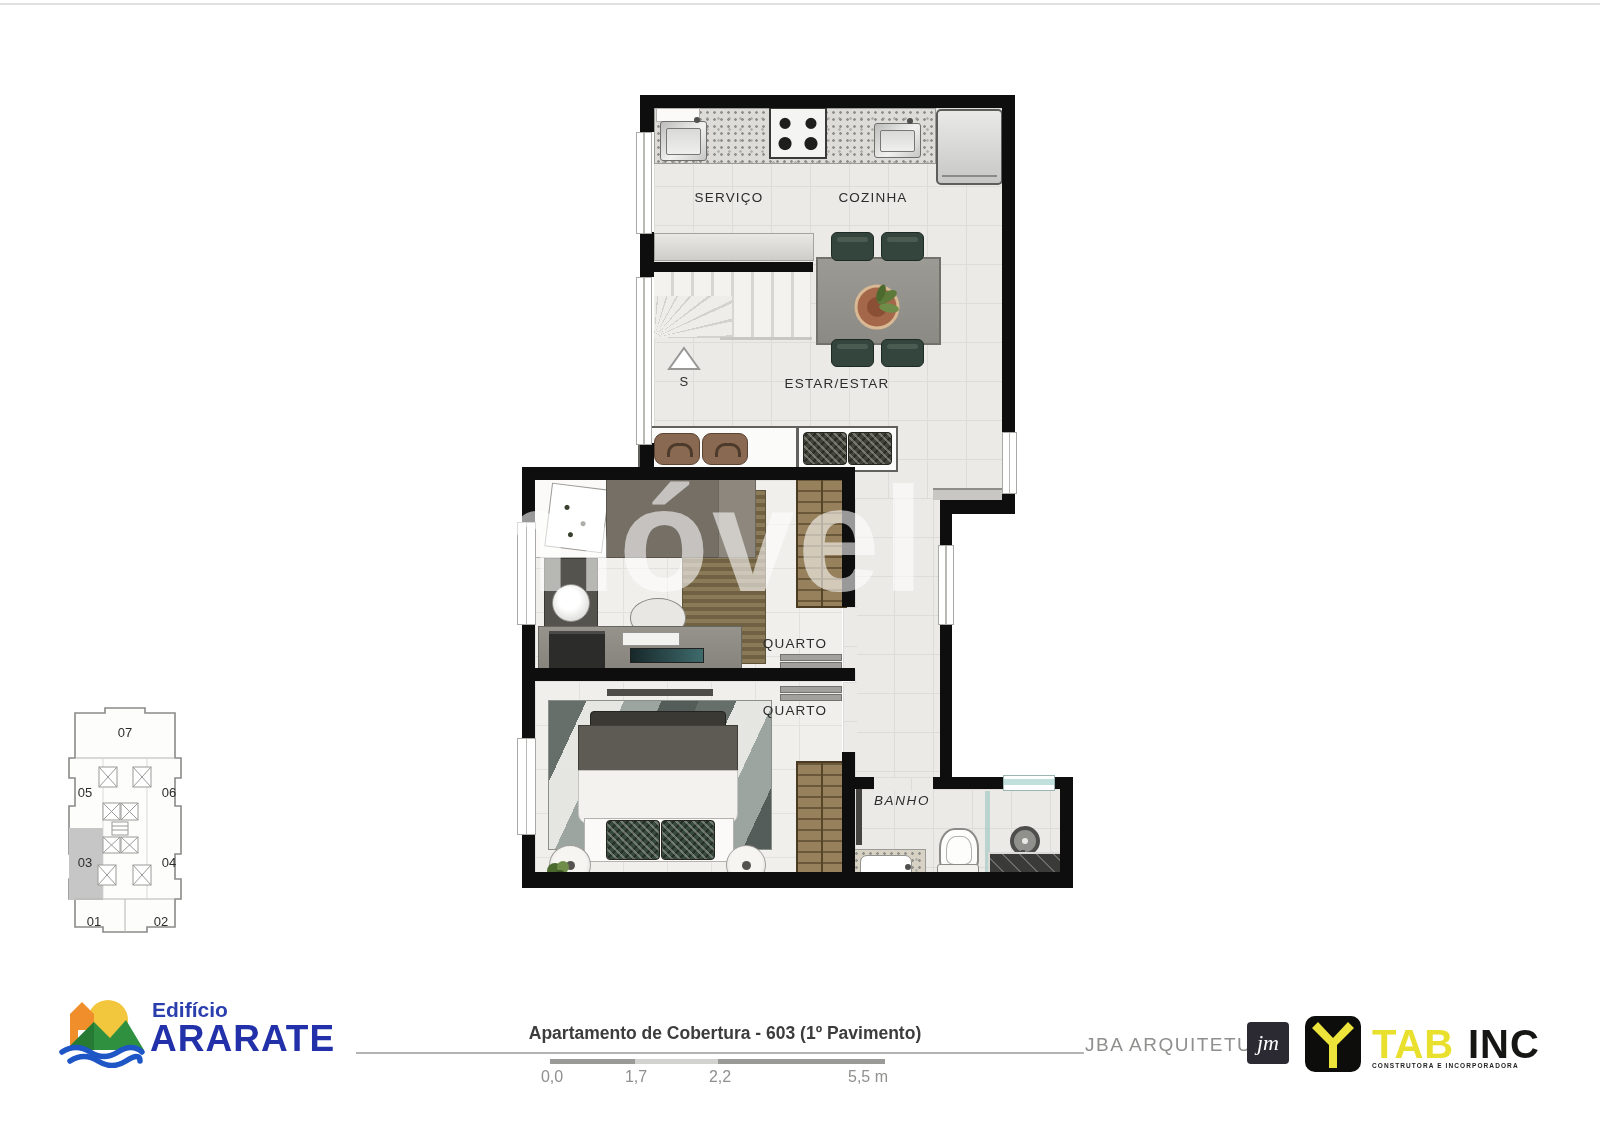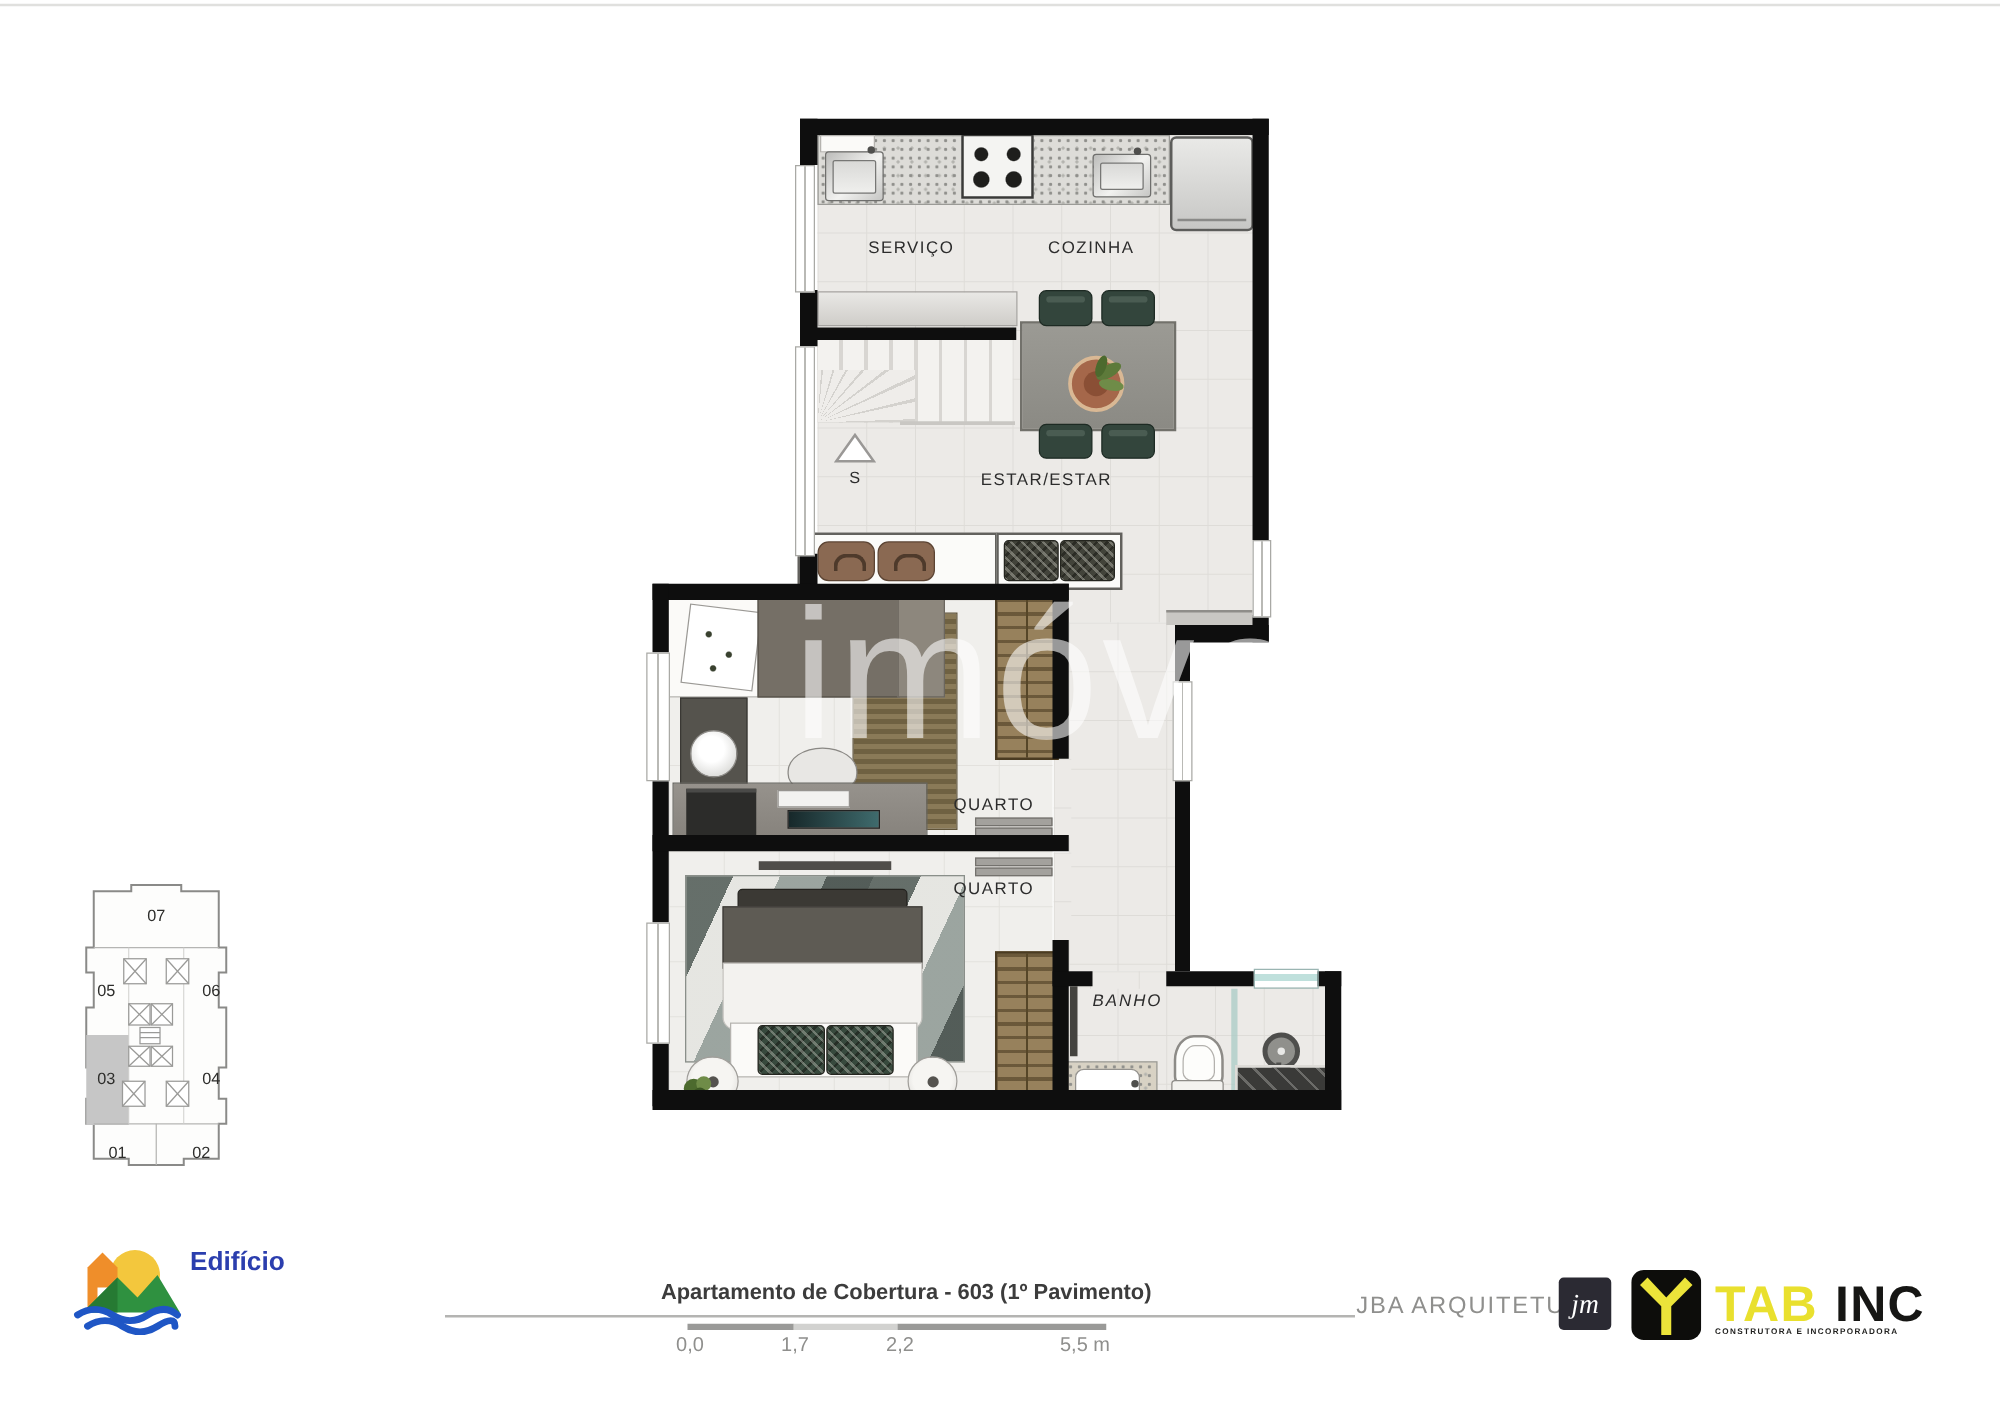--- a/index.html
+++ b/index.html
@@ -87,22 +87,22 @@
       border-radius:16px 16px 13px 13px / 20px 20px 11px 11px;}
   .toilet-bowl::after{content:"";position:absolute;left:5px;right:5px;top:6px;bottom:5px;
       border:1.5px solid #b3b1ad;border-radius:10px 10px 8px 8px / 13px 13px 7px 7px;}
   .toilet-tank{position:absolute;z-index:3;background:#f3f2ef;border:1.5px solid #8d8b87;border-radius:3px;}
   .glass{position:absolute;z-index:3;background:#a9cbc6;opacity:.75;}
   .showerhead{position:absolute;z-index:3;border-radius:50%;border:4px solid #4e4e4c;background:#90908c;}
   .showerhead::after{content:"";position:absolute;left:50%;top:50%;width:6px;height:6px;margin:-3px;border-radius:50%;background:#e8e8e6;}
   .showertray{position:absolute;z-index:3;border:2px solid #dddbd7;
       background:repeating-linear-gradient(45deg,#3a3a38 0 10px,#6b6b68 10px 12px);}
   
-  .watermark{position:absolute;z-index:9;color:rgba(255,255,255,.58);font-weight:400;
-      font-size:148px;letter-spacing:3px;text-align:right;pointer-events:none;}
+  .watermark{position:absolute;z-index:9;color:rgba(255,255,255,.58);font-weight:700;
+      font-size:148px;letter-spacing:3px;text-align:left;pointer-events:none;}
   
   .title{position:absolute;font-size:17.5px;font-weight:600;color:#3c3c3c;text-align:center;z-index:6;}
   .rule{position:absolute;background:#b4b4b2;z-index:5;}
   .scaleseg{position:absolute;z-index:5;}
   .scalenum{position:absolute;font-size:16px;color:#8f8f8d;z-index:5;transform:translateX(-50%);}
   .brand-line1{position:absolute;font-size:21px;font-weight:600;color:#2b3eae;z-index:6;}
   .brand-line2{position:absolute;font-size:37px;font-weight:800;color:#2230a9;letter-spacing:1px;z-index:6;}
   .jba{position:absolute;font-size:19px;letter-spacing:1.5px;color:#8f8f8d;z-index:6;white-space:nowrap;}
   .jm-badge{position:absolute;width:42px;height:42px;background:#2b2a33;border-radius:4px;z-index:6;
       color:#ffffff;font-style:italic;font-family:"Liberation Serif", serif;font-size:22px;
@@ -311,20 +311,21 @@
   <svg class="abs" style="left:58px;top:990px;z-index:6;" width="90" height="78" viewBox="0 0 90 78">
     <circle cx="50" cy="30" r="20" fill="#f3c73d"></circle>
     <path d="M12,58 V24 L24,12 L36,24 V58 Z" fill="#ef8e2a"></path>
     <rect x="20" y="40" width="8" height="18" fill="#ffffff"></rect>
     <path d="M8,60 L36,32 L52,48 L68,30 L86,60 Z" fill="#2f9140"></path>
     <path d="M36,32 L8,60 L36,60 Z" fill="#267a33"></path>
     <path d="M4,62 q14,-9 28,0 t28,0 t24,0" stroke="#1f56c5" stroke-width="5.5" fill="none" stroke-linecap="round"></path>
     <path d="M12,71 q14,-9 28,0 t28,0 t14,0" stroke="#1f56c5" stroke-width="5.5" fill="none" stroke-linecap="round"></path>
   </svg>
   <div class="brand-line1" style="left:152px;top:998px;">Edifício</div>
+  <div class="brand-line2" style="left:150px;top:1018px;">ARARATE</div>
 
   <div class="title" style="left:450px;top:1023px;width:550px;">Apartamento de Cobertura - 603 (1º Pavimento)</div>
   <div class="rule" style="left:356px;top:1052px;width:728px;height:2px;"></div>
 
   <div class="scaleseg" style="left:550px;top:1059px;width:85px;height:5px;background:#9a9a98;"></div>
   <div class="scaleseg" style="left:635px;top:1059px;width:83px;height:5px;background:#d2d2d0;"></div>
   <div class="scaleseg" style="left:718px;top:1059px;width:167px;height:5px;background:#9a9a98;"></div>
   <div class="scalenum" style="left:552px;top:1068px;">0,0</div>
   <div class="scalenum" style="left:636px;top:1068px;">1,7</div>
   <div class="scalenum" style="left:720px;top:1068px;">2,2</div>

